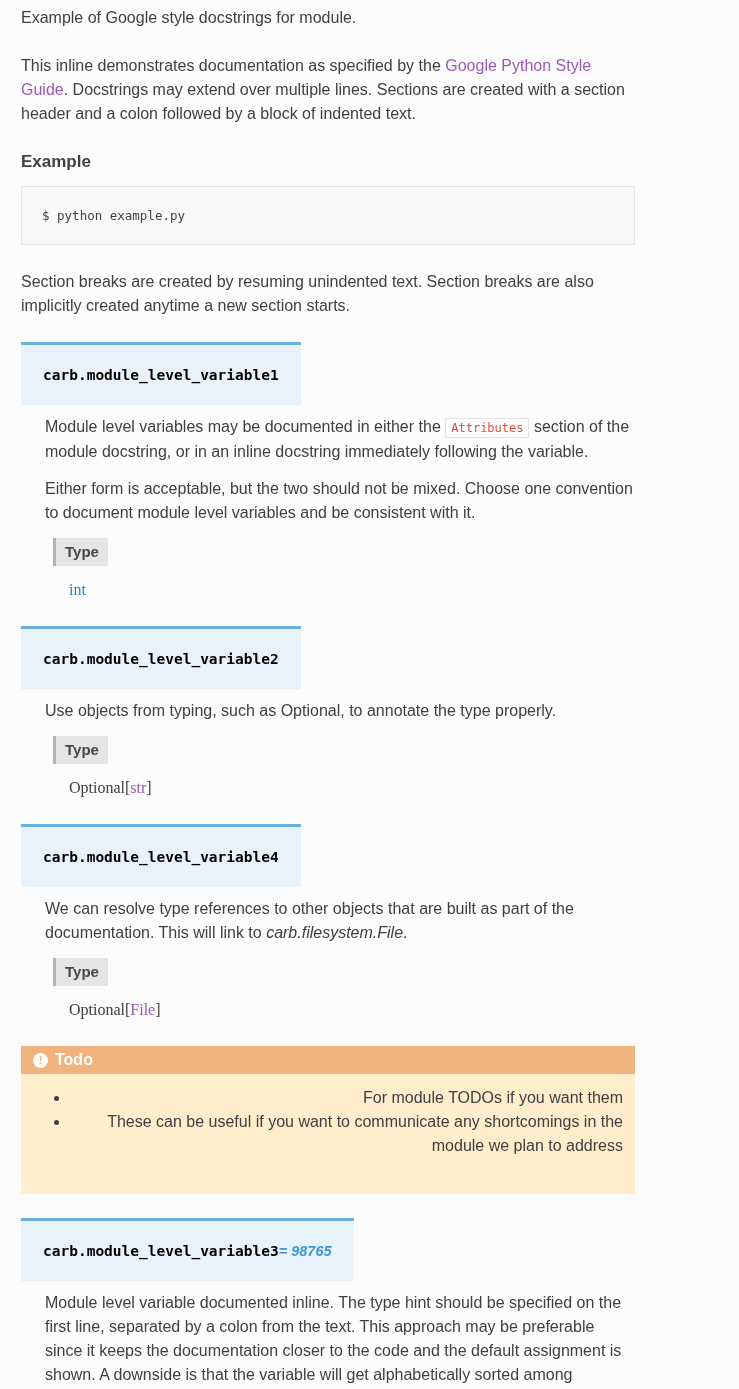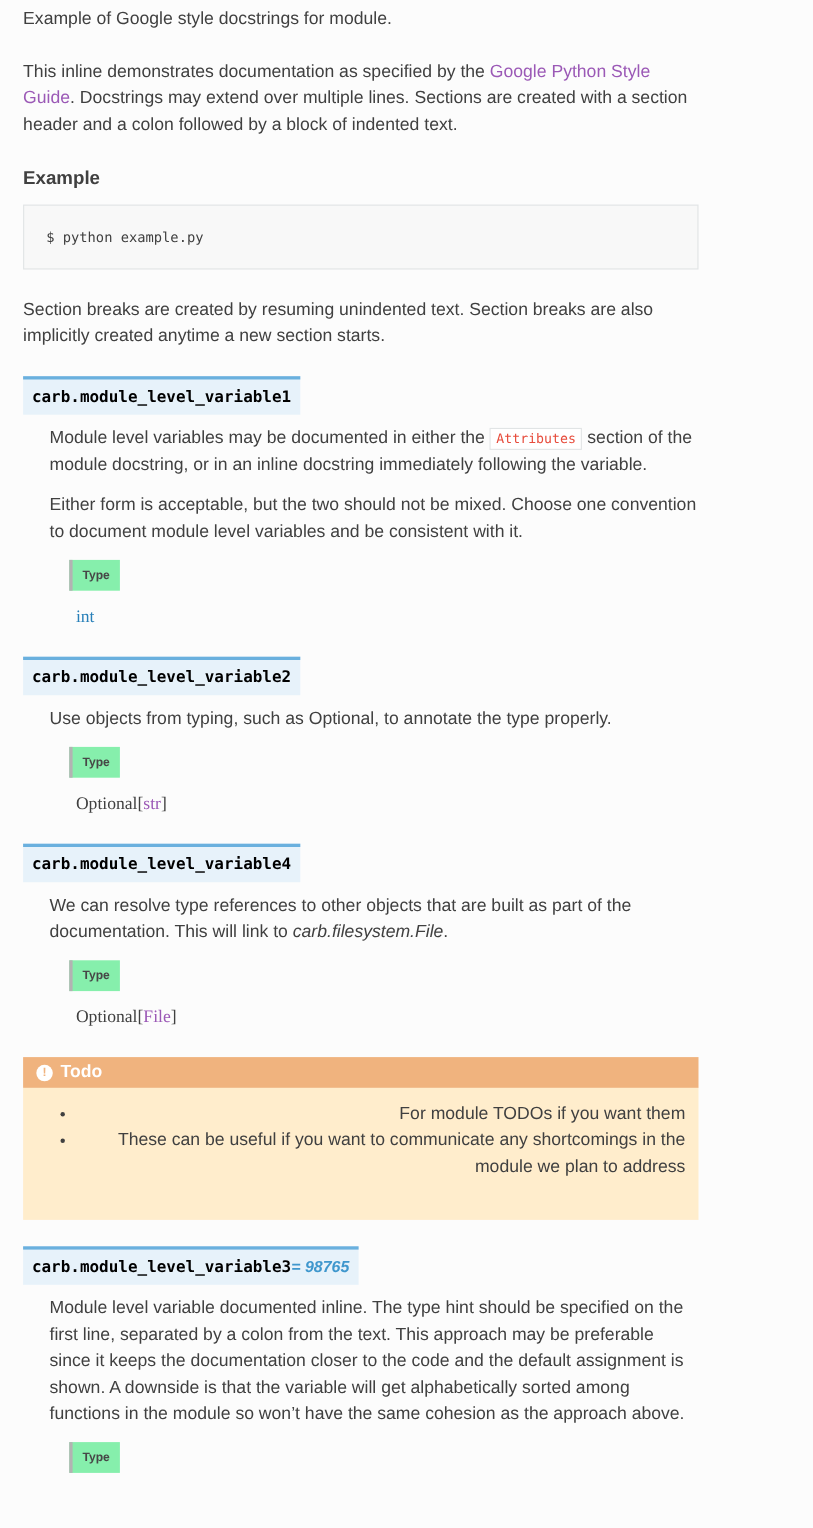--- a/index.html
+++ b/index.html
@@ -54,21 +54,21 @@
     color:var(--text);
     white-space:pre;
     overflow:hidden;
   }
   dl{margin:0;}
   dl.pyobject{margin:0 0 0 0;}
   dl.pyobject > dt.sig{
     display:table;
     background:var(--sig-bg);
     border-top:3px solid var(--sig-border);
-    padding:8px;
+    padding:22px;
     margin:0 0 10px 0;
     font-family:"DejaVu Sans Mono", monospace;
     font-size:14.5px;
     line-height:normal;
     font-weight:bold;
     color:#000000;
   }
   .seg-sig{
     font-family:"DejaVu Sans Mono", monospace;
     font-weight:bold;
@@ -77,26 +77,26 @@
   .seg-property{
     font-family:"Liberation Sans", sans-serif;
     font-style:italic;
     font-weight:600;
     color:#3f97cd;
   }
   dl.pyobject > dd{margin:0 0 24px 24px;}
   dl.pyobject > dd p{margin:0 0 13px 0;}
   dl.field > dt{
     display:table;
-    background:#86efac;
+    background:#e5e5e5;
     border-left:3px solid #b3b3b3;
     padding:5px 9px;
-    margin:0 0 12px 18px;
-    font-weight:bold;
-    font-size:11px;
+    margin:0 0 12px 8px;
+    font-weight:bold;
+    font-size:15px;
     line-height:18px;
     color:#474747;
   }
   dl.field > dd{margin:0 0 0 24px;font-family:Liberation Serif, serif;}
   dl.field > dd p{margin:0;}
   .todo{margin:0 0 24px 0;}
   .todo-title{
     background:var(--todo-title-bg);
     color:#ffffff;
     font-weight:bold;

